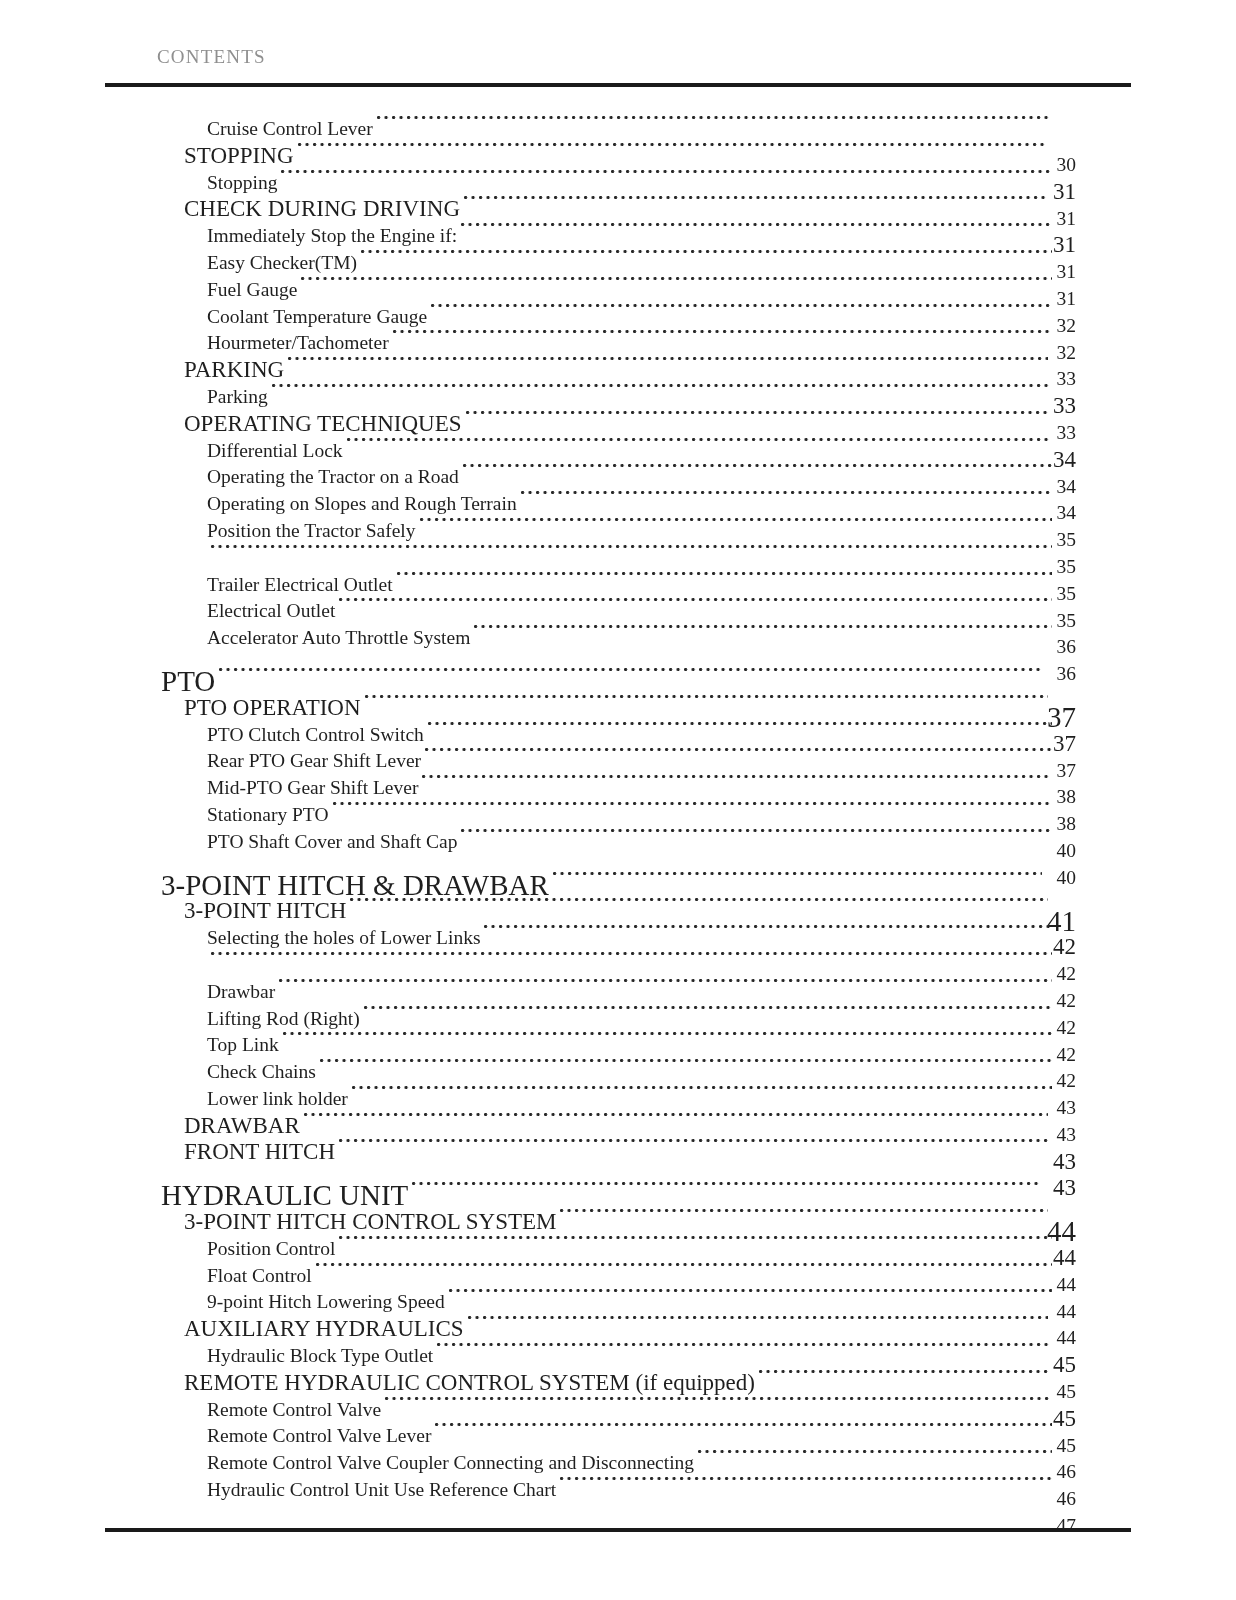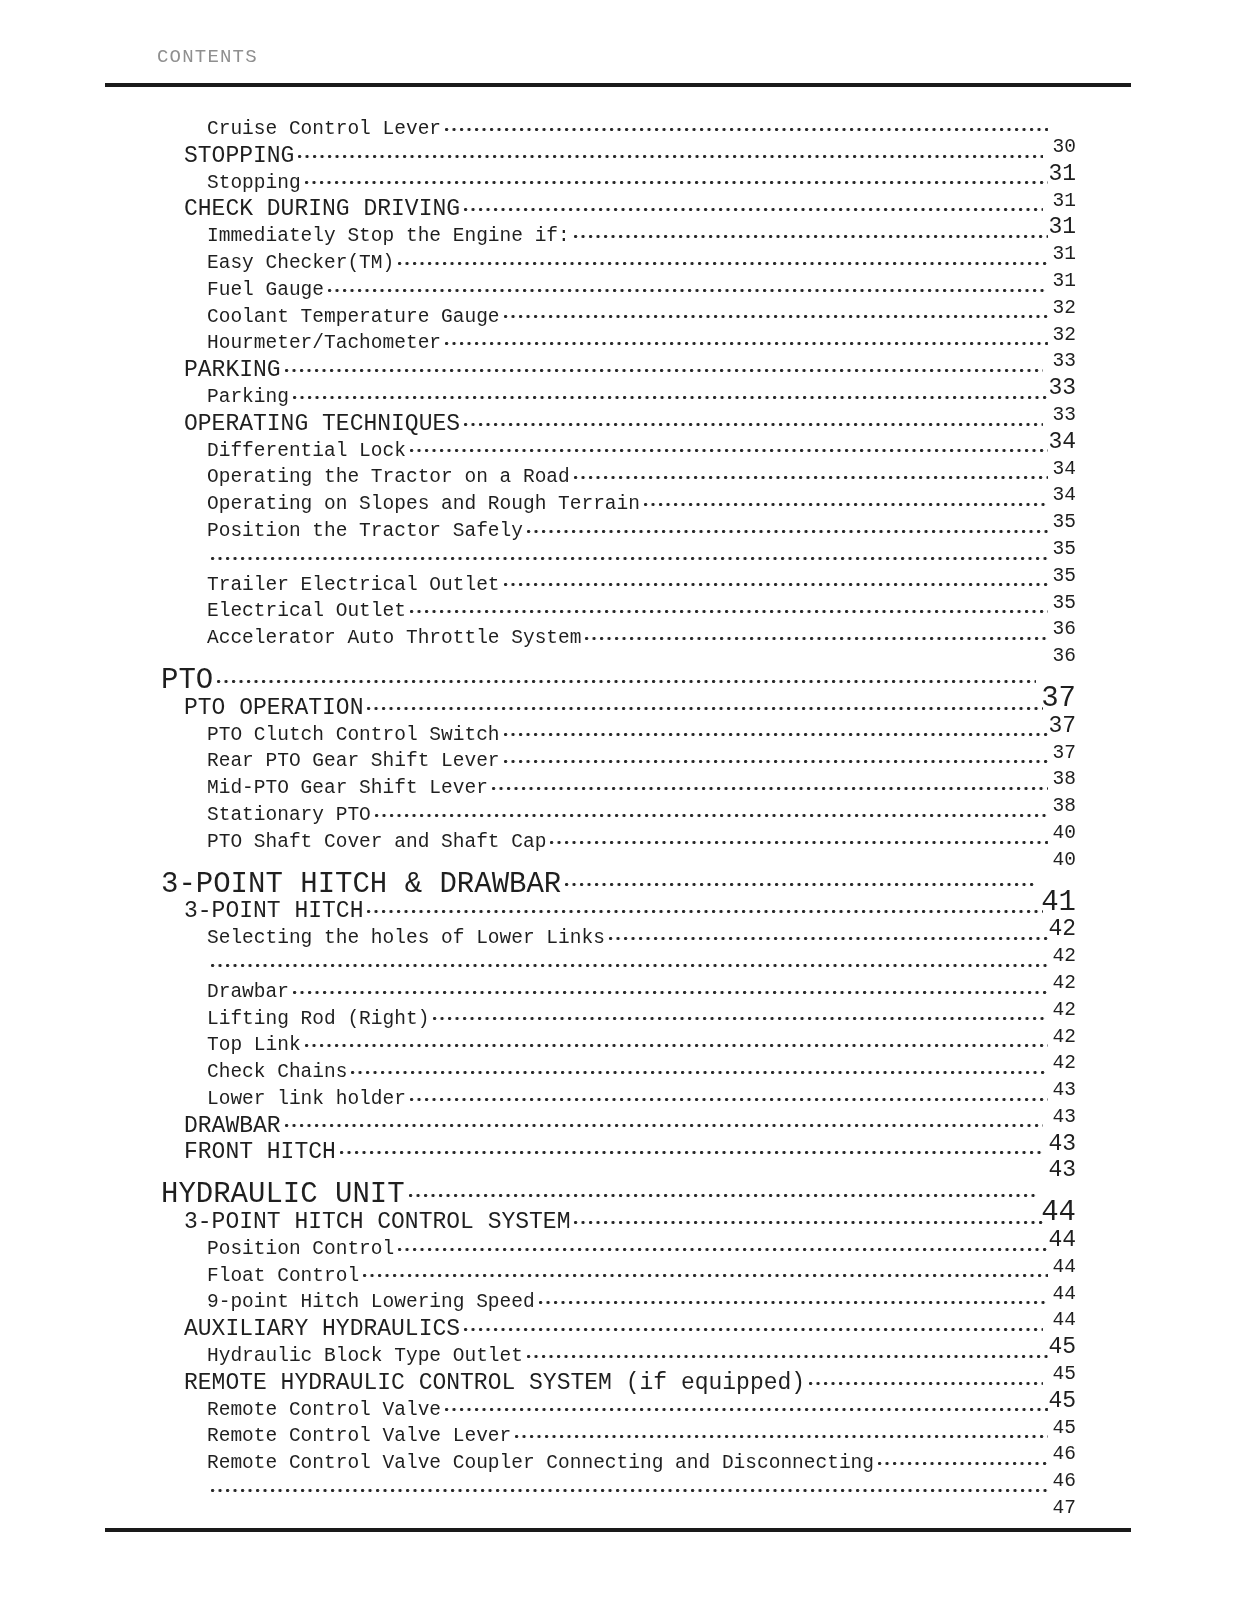--- a/index.html
+++ b/index.html
@@ -5,21 +5,21 @@
   html, body {
     margin: 0;
     padding: 0;
     background: #ffffff;
   }
   .page {
     position: relative;
     width: 1236px;
     height: 1600px;
     background: #ffffff;
-    font-family: Liberation Mono, monospace;
+    font-family: Liberation Serif, serif;
     color: #1f1f1f;
     overflow: hidden;
   }
   .page-header-title {
     position: absolute;
     left: 157px;
     top: 46px;
     font-size: 19px;
     font-weight: 400;
     letter-spacing: 1.2px;
@@ -37,21 +37,21 @@
   .rule-bottom { top: 1528px; }
 
   .toc {
     position: absolute;
     left: 105px;
     top: 116px;
     width: 971px;
   }
   .toc-row {
     display: flex;
-    align-items: center;
+    align-items: flex-start;
     height: 26.8px;
     line-height: 26.8px;
     white-space: nowrap;
   }
   .toc-row.lv0 {
     padding-left: 56px;
     font-size: 29px;
     margin-top: 16px;
   }
   .toc-row.lv1 {
@@ -374,19 +374,20 @@
     <span class="toc-page">46</span>
   </div>
 
   <div class="toc-row lv2">
     <span class="toc-label">Remote Control Valve Coupler Connecting and Disconnecting</span>
     <span class="toc-leader"></span>
     <span class="toc-page">46</span>
   </div>
 
   <div class="toc-row lv2">
+    <span class="toc-label">Hydraulic Control Unit Use Reference Chart</span>
     <span class="toc-leader"></span>
     <span class="toc-page">47</span>
   </div>
 </div>
 
   <div class="rule rule-bottom"></div>
 </div>
 
 </body></html>

